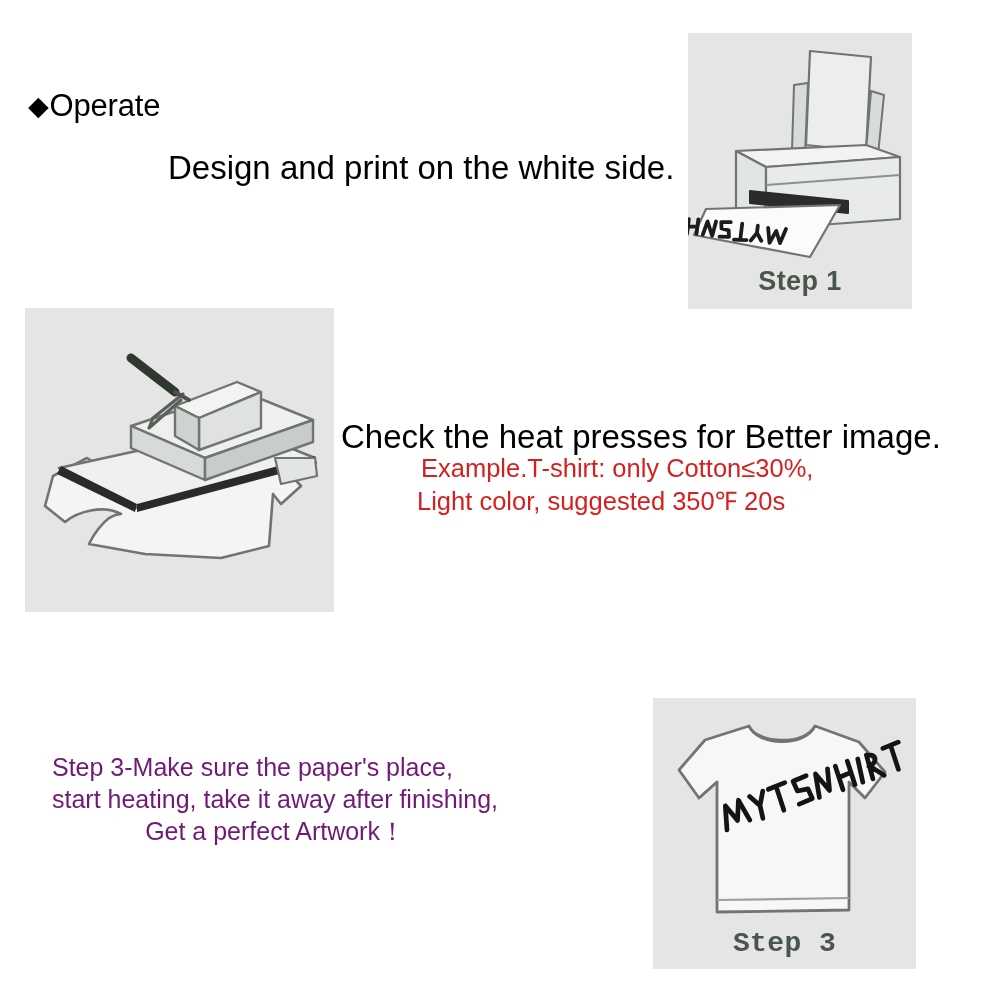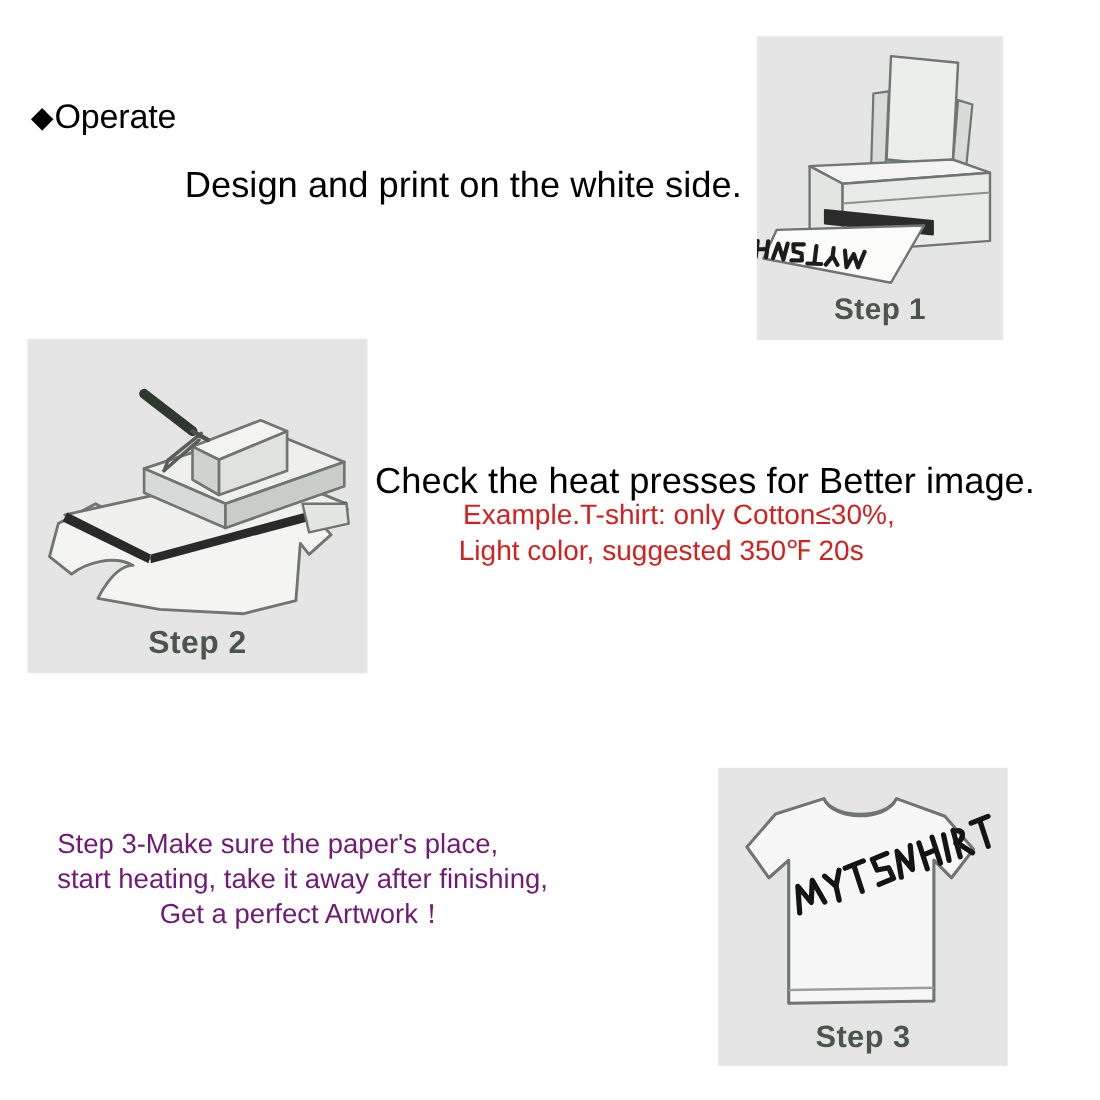--- a/index.html
+++ b/index.html
@@ -87,21 +87,21 @@
     left: 0;
     width: 100%;
     text-align: center;
     font-size: 27px;
     font-weight: 700;
     color: #4a564b;
     letter-spacing: 0.4px;
   }
   #panel-step1 .panel-caption { bottom: 12px; }
   #panel-step2 .panel-caption { bottom: 10px; font-size: 29px; }
-  #panel-step3 .panel-caption { bottom: 10px; font-size: 28px; }
+  #panel-step3 .panel-caption { bottom: 10px; font-size: 28px; font-family: Liberation Mono, monospace; }
 
   .panel-art {
     position: absolute;
     left: 0;
     top: 0;
     width: 100%;
     height: 100%;
   }
 </style>
 </head>
@@ -169,21 +169,20 @@
 
     <path d="M128,110 L158,86" fill="none" stroke="#5a5f5a" stroke-width="3.2" stroke-linecap="round"></path>
     <path d="M124,120 L156,92" fill="none" stroke="#5a5f5a" stroke-width="3.2" stroke-linecap="round"></path>
     <path d="M124,120 L128,110" fill="none" stroke="#5a5f5a" stroke-width="3"></path>
 
     <path d="M106,50 L150,84" fill="none" stroke="#2f382f" stroke-width="9" stroke-linecap="round"></path>
     <path d="M150,84 L164,92" fill="none" stroke="#4b534b" stroke-width="4" stroke-linecap="round"></path>
 
     <polygon points="250,150 290,150 292,168 256,176" fill="#e3e5e2" stroke="#6f7570" stroke-width="2.2" stroke-linejoin="round"></polygon>
   </svg>
-  <div class="panel-caption">Step 2</div>
 </div>
 
 <div class="abs instr" id="line-check">Check the heat presses for Better image.</div>
 <div class="abs note-red" id="note-line-1">Example.T-shirt: only Cotton≤30%,</div>
 <div class="abs note-red" id="note-line-2">Light color, suggested 350℉ 20s</div>
 
 <div class="abs" id="step3-text">
   <span class="l1">Step 3-Make sure the paper's place,</span><br>
   <span class="l2">start heating, take it away after finishing,</span>
   <span class="l3">Get a perfect Artwork！</span>

